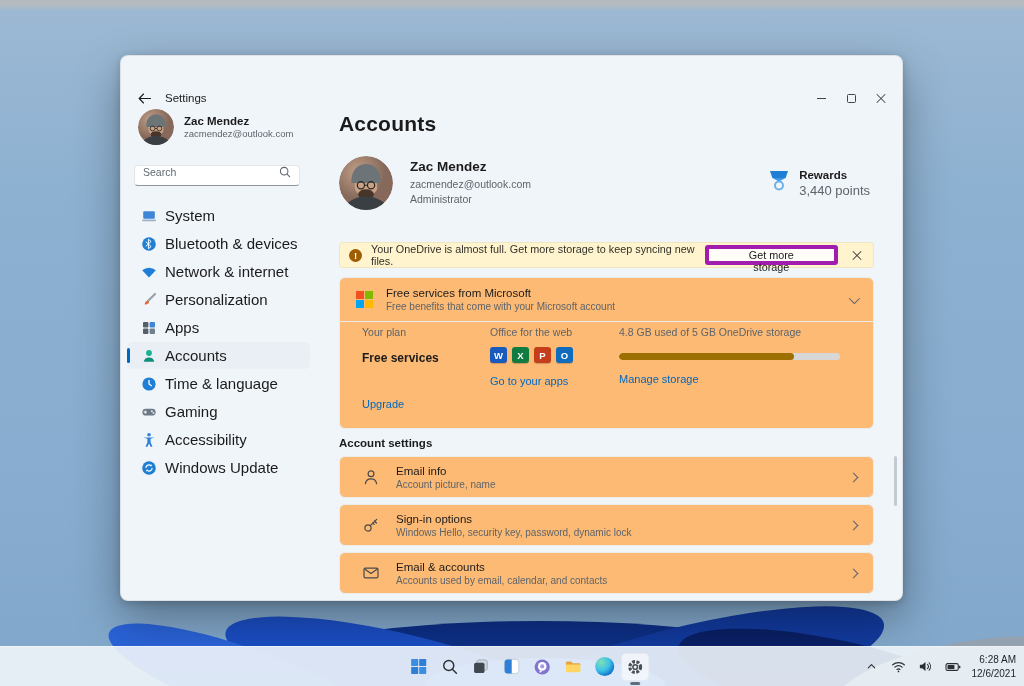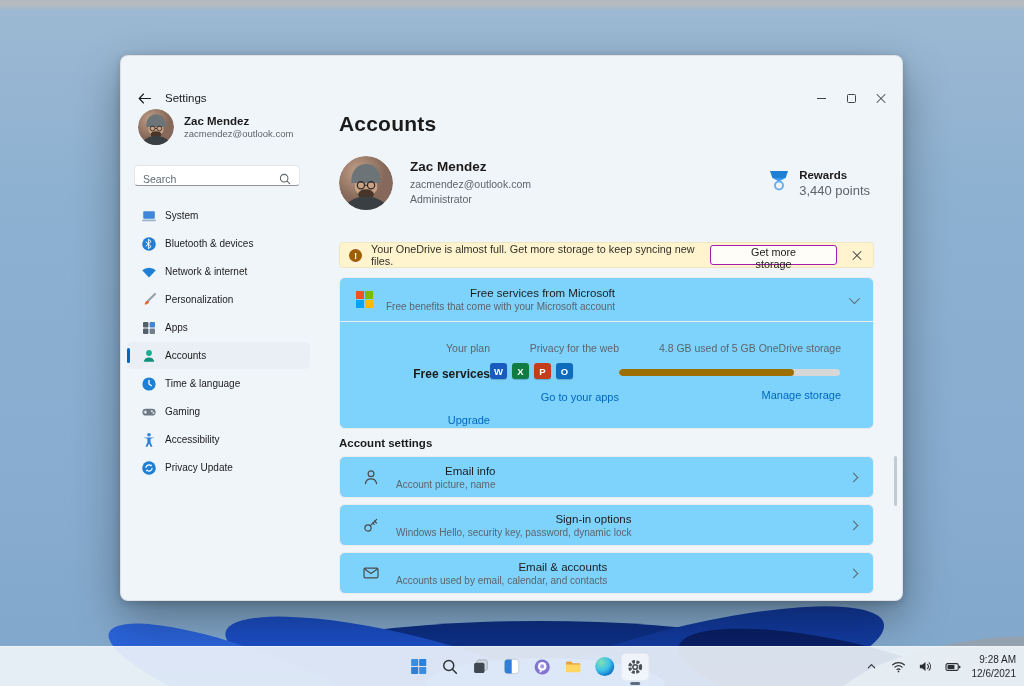--- a/index.html
+++ b/index.html
@@ -34,63 +34,63 @@
   .glyph-x::before { transform:rotate(45deg); } .glyph-x::after { transform:rotate(-45deg); }
 
   .window-body { display:flex; height:514px; }
 
   
   .sidebar { width:218px; padding:0 29px 0 6px; flex:0 0 auto; }
   .side-profile { display:flex; align-items:center; gap:10px; margin:3px 0 0 11px; }
   .avatar-sm { width:36px; height:36px; border-radius:50%; overflow:hidden; flex:0 0 auto; }
   .side-profile-name { font-size:11.5px; font-weight:700; line-height:1.25; }
   .side-profile-email { font-size:9.5px; color:#5d646b; line-height:1.3; }
-  .search-box { display:flex; align-items:flex-end; margin:20px 10px 0 7px; height:21px;
+  .search-box { display:flex; align-items:flex-start; margin:20px 10px 0 7px; height:21px;
     background:#fff; border:1px solid #e3e6e9; border-bottom:1px solid #8f959b; border-radius:4px; padding:0 8px; }
   .search-box input { border:none; outline:none; flex:1; font-size:10.5px; font-family:inherit; color:#333; background:transparent; }
   .search-box input::placeholder { color:#606a72; }
   .nav { margin-top:16px; display:flex; flex-direction:column; gap:1px; }
   .nav-item { position:relative; display:flex; align-items:center; height:27px; padding-left:14px; gap:8px;
     border-radius:5px; cursor:default; }
   .nav-item.selected { background:#eaeff5; }
   .nav-item.selected::before { content:""; position:absolute; left:0; top:6px; width:3px; height:15px; border-radius:2px; background:#0067c0; }
   .nav-icon { width:16px; height:16px; flex:0 0 auto; display:flex; }
-  .nav-label { font-size:10px; color:#1b1b1b; white-space:nowrap; }
+  .nav-label { font-size:15px; color:#1b1b1b; white-space:nowrap; }
 
   
   .main { flex:1; padding:0 28px 0 0; position:relative; }
   .page-title { margin-top:6px; font-size:21px; font-weight:700; letter-spacing:.2px; }
   .profile-row { margin-top:20px; display:flex; align-items:center; }
   .avatar-lg { width:54px; height:54px; border-radius:50%; overflow:hidden; flex:0 0 auto; }
   .profile-meta { margin-left:17px; }
   .profile-name { font-size:13.5px; font-weight:700; margin-bottom:3px; }
   .profile-email,.profile-role { font-size:10.5px; color:#5d646b; line-height:1.45; }
   .rewards { margin-left:auto; display:flex; gap:9px; padding-right:4px; }
   .rewards-label { font-size:11.5px; font-weight:700; }
   .rewards-points { font-size:13px; color:#5d646b; margin-top:2px; }
 
   .banner { margin-top:32px; height:26px; display:flex; align-items:center; gap:9px;
     background:#fff4ce; border:1px solid rgba(0,0,0,.055); border-radius:4px; padding:0 6px 0 9px; }
   .warn-dot { width:13px; height:13px; border-radius:50%; background:#9d5d00; color:#fff;
     font-size:9.5px; font-weight:700; display:flex; align-items:center; justify-content:center; flex:0 0 auto; }
   .banner-text { font-size:10.8px; color:#32302a; }
   .banner-btn { margin-left:auto; height:20px; padding:0 23px; font-size:10.8px; font-family:inherit;
-    background:#fffdf7; border:1px solid #a21caf; border-radius:3px; color:#1b1b1b; }
+    background:#fffdf7; border:4px solid #a21caf; border-radius:3px; color:#1b1b1b; }
   .banner-close { width:22px; height:20px; border:none; background:transparent; display:flex; align-items:center; justify-content:center; }
 
-  .card { background:#7dd3fc; border:1px solid #ebebeb; border-radius:6px;text-align:right; }
+  .card { background:#fdba74; border:1px solid #ebebeb; border-radius:6px; }
   .expander { margin-top:9px; }
   .expander-head { height:43px; display:flex; align-items:center; padding:0 16px; gap:13px; }
   .ms-logo { width:17px; height:17px; display:grid; grid-template-columns:8px 8px; grid-template-rows:8px 8px; gap:1px; }
   .ms-logo i:nth-child(1){background:#f25022;} .ms-logo i:nth-child(2){background:#7fba00;}
   .ms-logo i:nth-child(3){background:#00a4ef;} .ms-logo i:nth-child(4){background:#ffb900;}
   .exp-title { font-size:11.5px; }
   .exp-sub { font-size:10px; color:#5d646b; margin-top:2px; }
   .chev-down { margin-left:auto; width:8px; height:8px; border-right:1.4px solid #5d646b; border-bottom:1.4px solid #5d646b; transform:rotate(45deg) translateY(-2px); }
-  .expander-body { border-top:1px solid #ebebeb; height:107px; display:flex; padding:20px 16px 0 22px; }
+  .expander-body { border-top:1px solid #ebebeb; height:107px; display:flex; padding:4px 16px 0 22px; }
   .plan-col1 { width:128px; } .plan-col2 { width:129px; } .plan-col3 { flex:1; padding-right:16px; }
   .plan-label { font-size:10.5px; color:#5d646b; }
   .plan-value { font-size:12px; font-weight:700; margin-top:13px; }
   .plan-link { font-size:11px; color:#0067c0; margin-top:33px; display:inline-block; cursor:default; }
   .office-icons { display:flex; gap:5px; margin-top:9px; }
   .office-app { width:17px; height:16px; border-radius:3px; color:#fff; font-size:9.5px; font-weight:700;
     display:flex; align-items:center; justify-content:center; box-shadow:0 1px 1px rgba(0,0,0,.2); }
   .progress-track { margin-top:15px; width:221px; height:7px; background:#d7d7d7; border-radius:4px; overflow:hidden; }
   .progress-fill { height:100%; background:#9c6f00; border-radius:4px; }
   .plan-col2 .plan-link { margin-top:12px; } .plan-col3 .plan-link { margin-top:13px; }
@@ -278,21 +278,21 @@
           <span class="nav-label">Accessibility</span>
         </div>
         <div class="nav-item">
           <span class="nav-icon">
               <svg viewBox="0 0 16 16">
                 <circle cx="8" cy="8" r="6.8" fill="#1f7fd4"></circle>
                 <path d="M4.9 8a3.1 3.1 0 0 1 5.3-2.2M11.1 8a3.1 3.1 0 0 1-5.3 2.2" stroke="#fff" stroke-width="1.15" fill="none"></path>
                 <path d="M10.7 4.2v2H8.7zM5.3 11.8v-2h2z" fill="#fff"></path>
               </svg>
             </span>
-          <span class="nav-label">Privacy Update</span>
+          <span class="nav-label">Windows Update</span>
         </div>
       </div>
     </div>
 
     <div class="main">
       <h1 class="page-title">Accounts</h1>
 
       <div class="profile-row">
         <span class="avatar-lg">
           <svg viewBox="0 0 48 48" width="54" height="54">
@@ -353,21 +353,21 @@
           </div>
           <span class="chev-down"></span>
         </div>
         <div class="expander-body">
           <div class="plan-col1">
             <div class="plan-label">Your plan</div>
             <div class="plan-value">Free services</div>
             <a class="plan-link">Upgrade</a>
           </div>
           <div class="plan-col2">
-            <div class="plan-label">Privacy for the web</div>
+            <div class="plan-label">Office for the web</div>
             <div class="office-icons">
               <span class="office-app" style="background:#185abd">W</span>
               <span class="office-app" style="background:#107c41">X</span>
               <span class="office-app" style="background:#c43e1c">P</span>
               <span class="office-app" style="background:#0f6cbd">O</span>
             </div>
             <a class="plan-link">Go to your apps</a>
           </div>
           <div class="plan-col3">
             <div class="plan-label">4.8 GB used of 5 GB OneDrive storage</div>
@@ -503,17 +503,17 @@
         </svg>
     </span>
     <span class="tray-icon">
       <svg width="16" height="16" viewBox="0 0 16 16">
           <rect x="1" y="4.6" width="12.2" height="6.8" rx="1.5" fill="none" stroke="#2b2f33" stroke-width="1.1"></rect>
           <rect x="2.5" y="6.1" width="7" height="3.8" rx=".6" fill="#2b2f33"></rect>
           <rect x="13.8" y="6.8" width="1.5" height="2.4" rx=".5" fill="#2b2f33"></rect>
         </svg>
     </span>
     <div class="clock">
-      <div>9:28 AM</div>
+      <div>6:28 AM</div>
       <div>12/6/2021</div>
     </div>
   </div>
 </div>
 
 </body></html>

